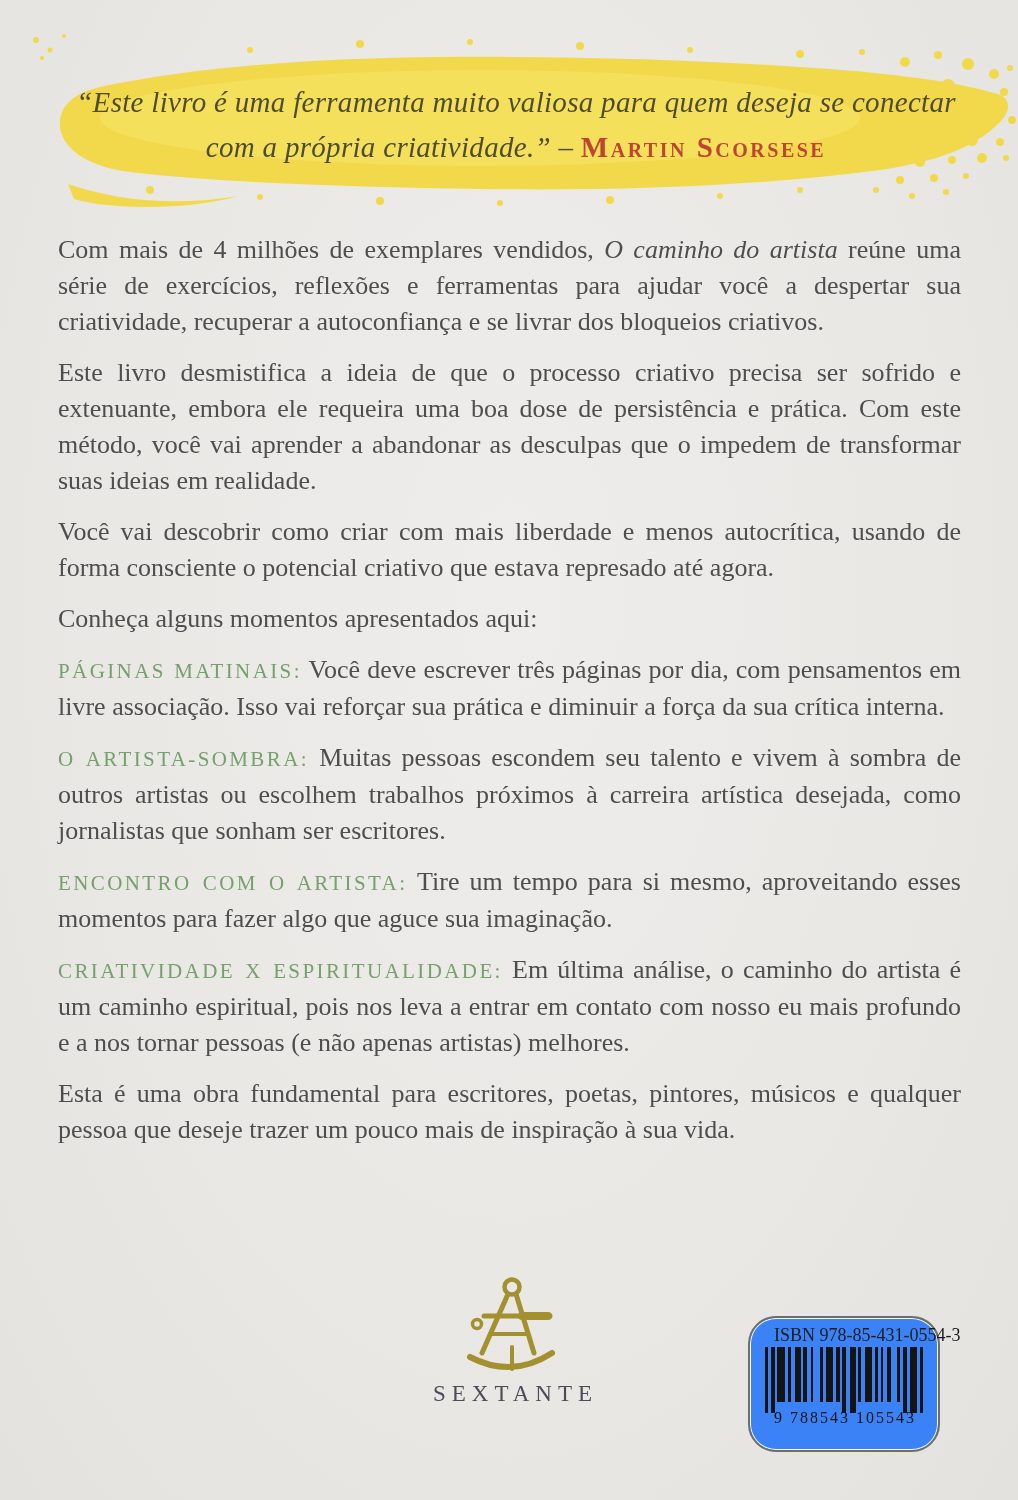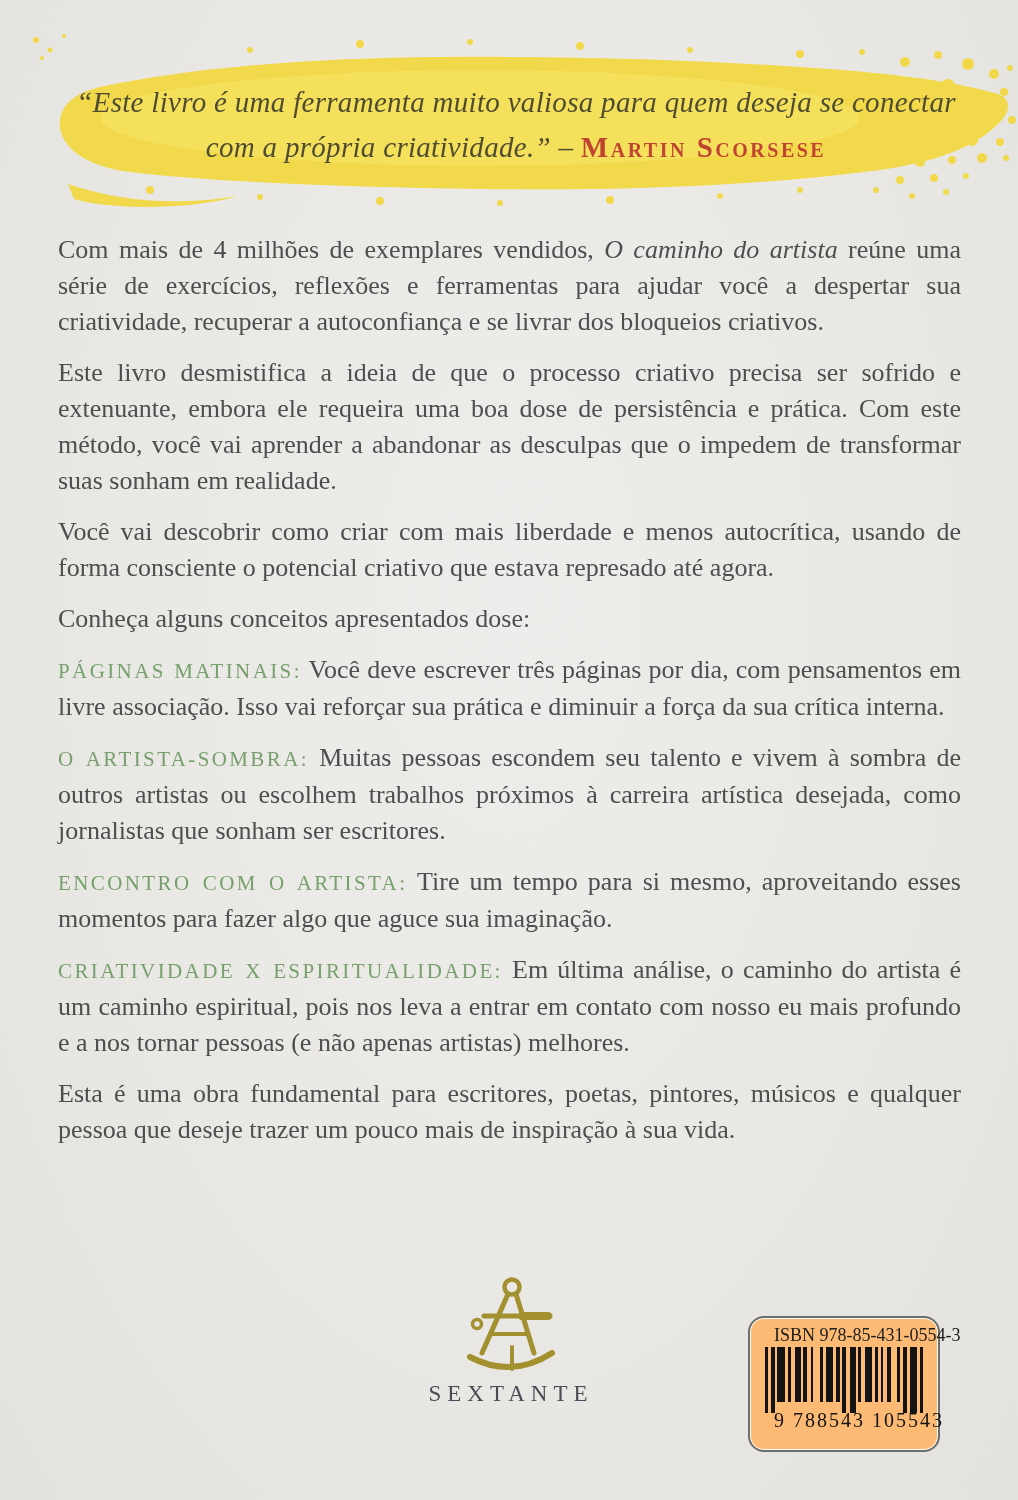--- a/index.html
+++ b/index.html
@@ -28,40 +28,40 @@
     position:absolute;top:220px;left:58px;width:903px;
     color:#4e4e4e;font-size:26px;line-height:36px;text-align:justify;margin-top:12px;
   }
   .content p{margin:0 0 15px 0;}
   .book-title{font-style:italic;}
   .term{
     color:#76a06c;font-size:21px;letter-spacing:2.4px;font-weight:normal;
   }
 
   
-  .publisher{position:absolute;left:418px;top:1273px;width:180px;text-align:center;}
+  .publisher{position:absolute;left:418px;top:1273px;width:180px;text-align:right;}
   .sextant{display:block;margin:0 auto;}
   .pubname{
     margin-top:4px;font-size:23px;letter-spacing:6px;color:#4c4c58;
     padding-left:6px; 
   }
 
   
   .barcode-box{
     position:absolute;left:748px;top:1316px;width:192px;height:136px;
-    background:#fdba74;border:2px solid #6e6e6e;border-radius:16px;
+    background:#3b82f6;border:2px solid #6e6e6e;border-radius:28px;
     box-sizing:border-box;padding:5px 24px 0;text-align:center;
     box-shadow:0 0 0 1px #fcfcfa inset;
   }
   .isbn{font-size:18px;color:#1d1d1d;white-space:nowrap;line-height:24px;}
   .bars{display:flex;align-items:flex-start;justify-content:center;height:58px;overflow:visible;}
   .bars .bar{flex:none;background:#141414;height:55px;}
   .bars .bar.guard{height:66px;}
   .bars .gap{flex:none;height:55px;}
-  .digits{position:relative;font-size:20px;color:#141414;letter-spacing:2px;margin-top:4px;white-space:nowrap;}
+  .digits{position:relative;font-size:16px;color:#141414;letter-spacing:2px;margin-top:4px;white-space:nowrap;}
 </style>
 </head>
 <body>
 
 <div class="page">
 
   <div class="banner">
     <svg class="brush-svg" viewBox="0 0 1018 215" aria-hidden="true">
       <g fill="#f2d94b">
         <path d="M 60,128 C 58,106 74,93 100,87 C 200,66 320,58 440,57 C 580,56 700,60 800,67 C 880,72 950,80 998,94 C 1010,98 1012,110 1000,122 C 975,148 935,162 880,170 C 760,186 620,191 480,189 C 350,187 210,182 130,172 C 92,167 64,152 60,128 Z"></path>
@@ -117,23 +117,23 @@
       <ellipse cx="480" cy="118" rx="380" ry="48" fill="#f7e76e" opacity="0.5"></ellipse>
     </svg>
     <div class="quote">
       <div>“Este livro é uma ferramenta muito valiosa para quem deseja se conectar</div>
       <div><span>com a própria criatividade.” – </span><span class="attribution">Martin Scorsese</span></div>
     </div>
   </div>
 
   <div class="content">
     <p><span>Com mais de 4 milhões de exemplares vendidos, </span><span class="book-title">O caminho do artista</span><span> reúne uma série de exercícios, reflexões e ferramentas para ajudar você a despertar sua criatividade, recuperar a autoconfiança e se livrar dos bloqueios criativos.</span></p>
-    <p>Este livro desmistifica a ideia de que o processo criativo precisa ser sofrido e extenuante, embora ele requeira uma boa dose de persistência e prática. Com este método, você vai aprender a abandonar as desculpas que o impedem de transformar suas sonham em realidade.</p>
+    <p>Este livro desmistifica a ideia de que o processo criativo precisa ser sofrido e extenuante, embora ele requeira uma boa dose de persistência e prática. Com este método, você vai aprender a abandonar as desculpas que o impedem de transformar suas ideias em realidade.</p>
     <p>Você vai descobrir como criar com mais liberdade e menos autocrítica, usando de forma consciente o potencial criativo que estava represado até agora.</p>
-    <p>Conheça alguns conceitos apresentados dose:</p>
+    <p>Conheça alguns momentos apresentados aqui:</p>
     <p><span class="term">PÁGINAS MATINAIS:</span><span> Você deve escrever três páginas por dia, com pensamentos em livre associação. Isso vai reforçar sua prática e diminuir a força da sua crítica interna.</span></p>
     <p><span class="term">O ARTISTA-SOMBRA:</span><span> Muitas pessoas escondem seu talento e vivem à sombra de outros artistas ou escolhem trabalhos próximos à carreira artística desejada, como jornalistas que sonham ser escritores.</span></p>
     <p><span class="term">ENCONTRO COM O ARTISTA:</span><span> Tire um tempo para si mesmo, aproveitando esses momentos para fazer algo que aguce sua imaginação.</span></p>
     <p><span class="term">CRIATIVIDADE X ESPIRITUALIDADE:</span><span> Em última análise, o caminho do artista é um caminho espiritual, pois nos leva a entrar em contato com nosso eu mais profundo e a nos tornar pessoas (e não apenas artistas) melhores.</span></p>
     <p>Esta é uma obra fundamental para escritores, poetas, pintores, músicos e qualquer pessoa que deseje trazer um pouco mais de inspiração à sua vida.</p>
   </div>
 
   <div class="publisher">
     <svg class="sextant" width="100" height="104" viewBox="0 0 100 104" aria-hidden="true">
       <g stroke="#a3902f" fill="none" stroke-linecap="round">

